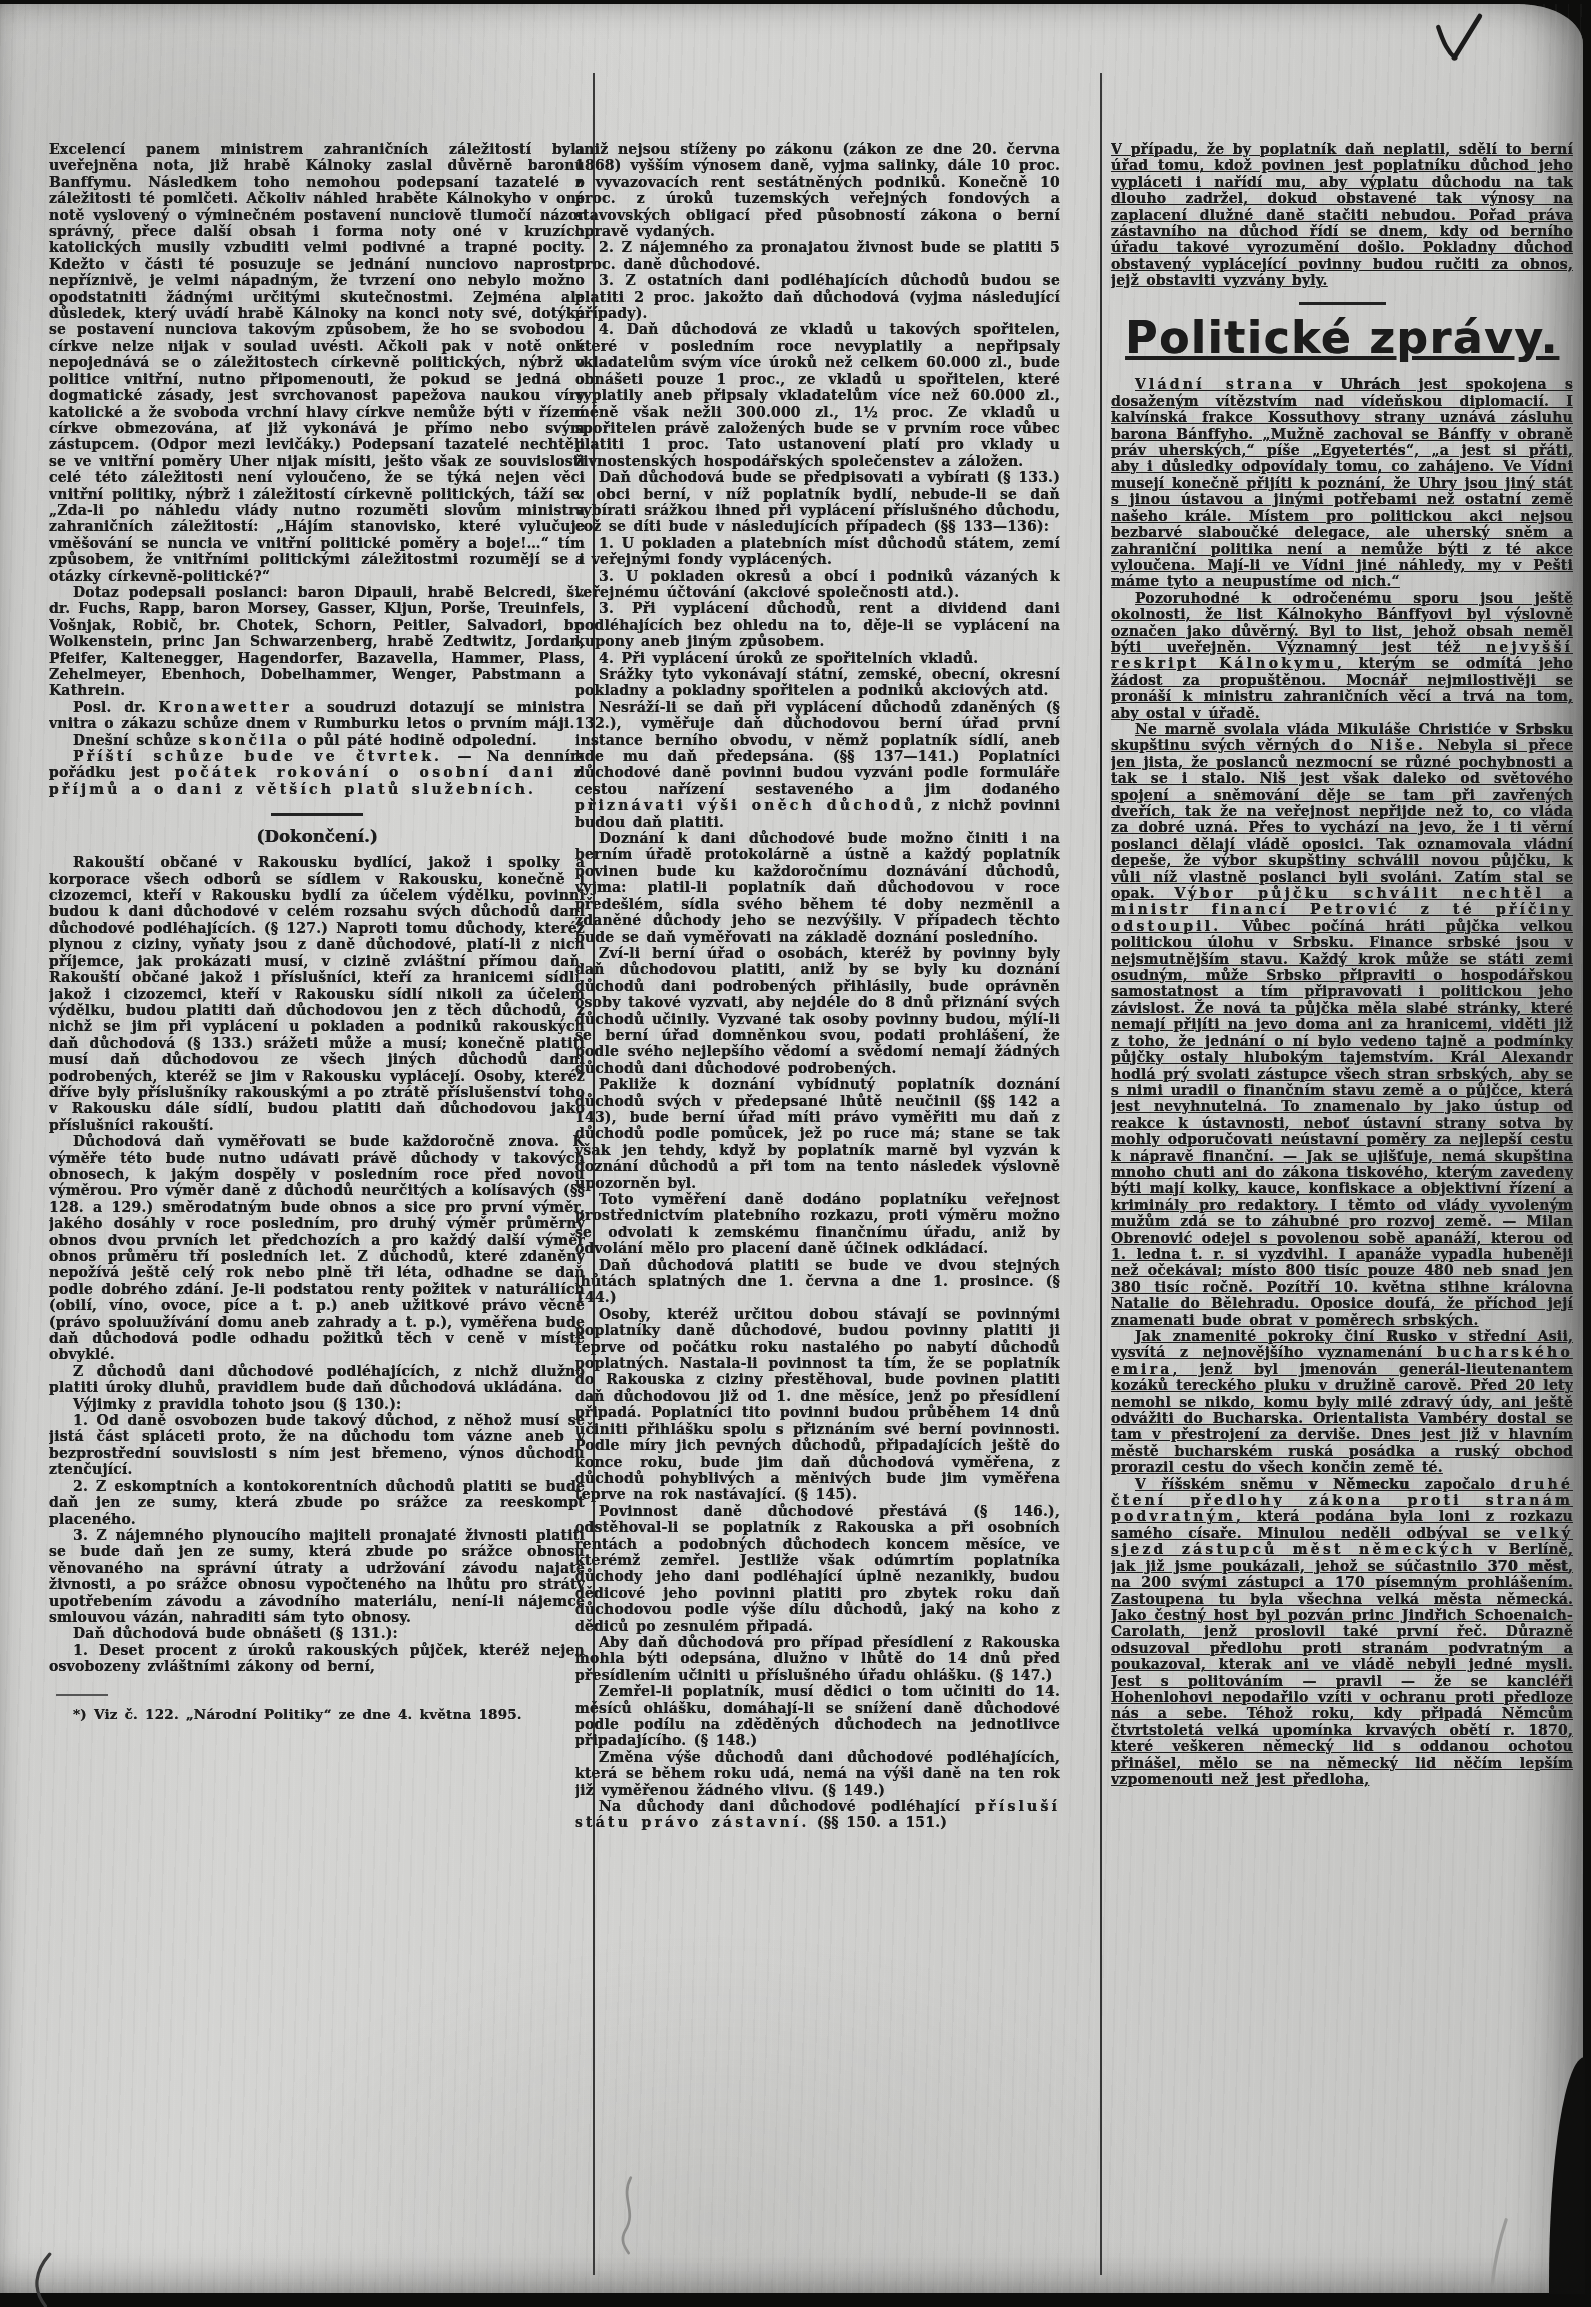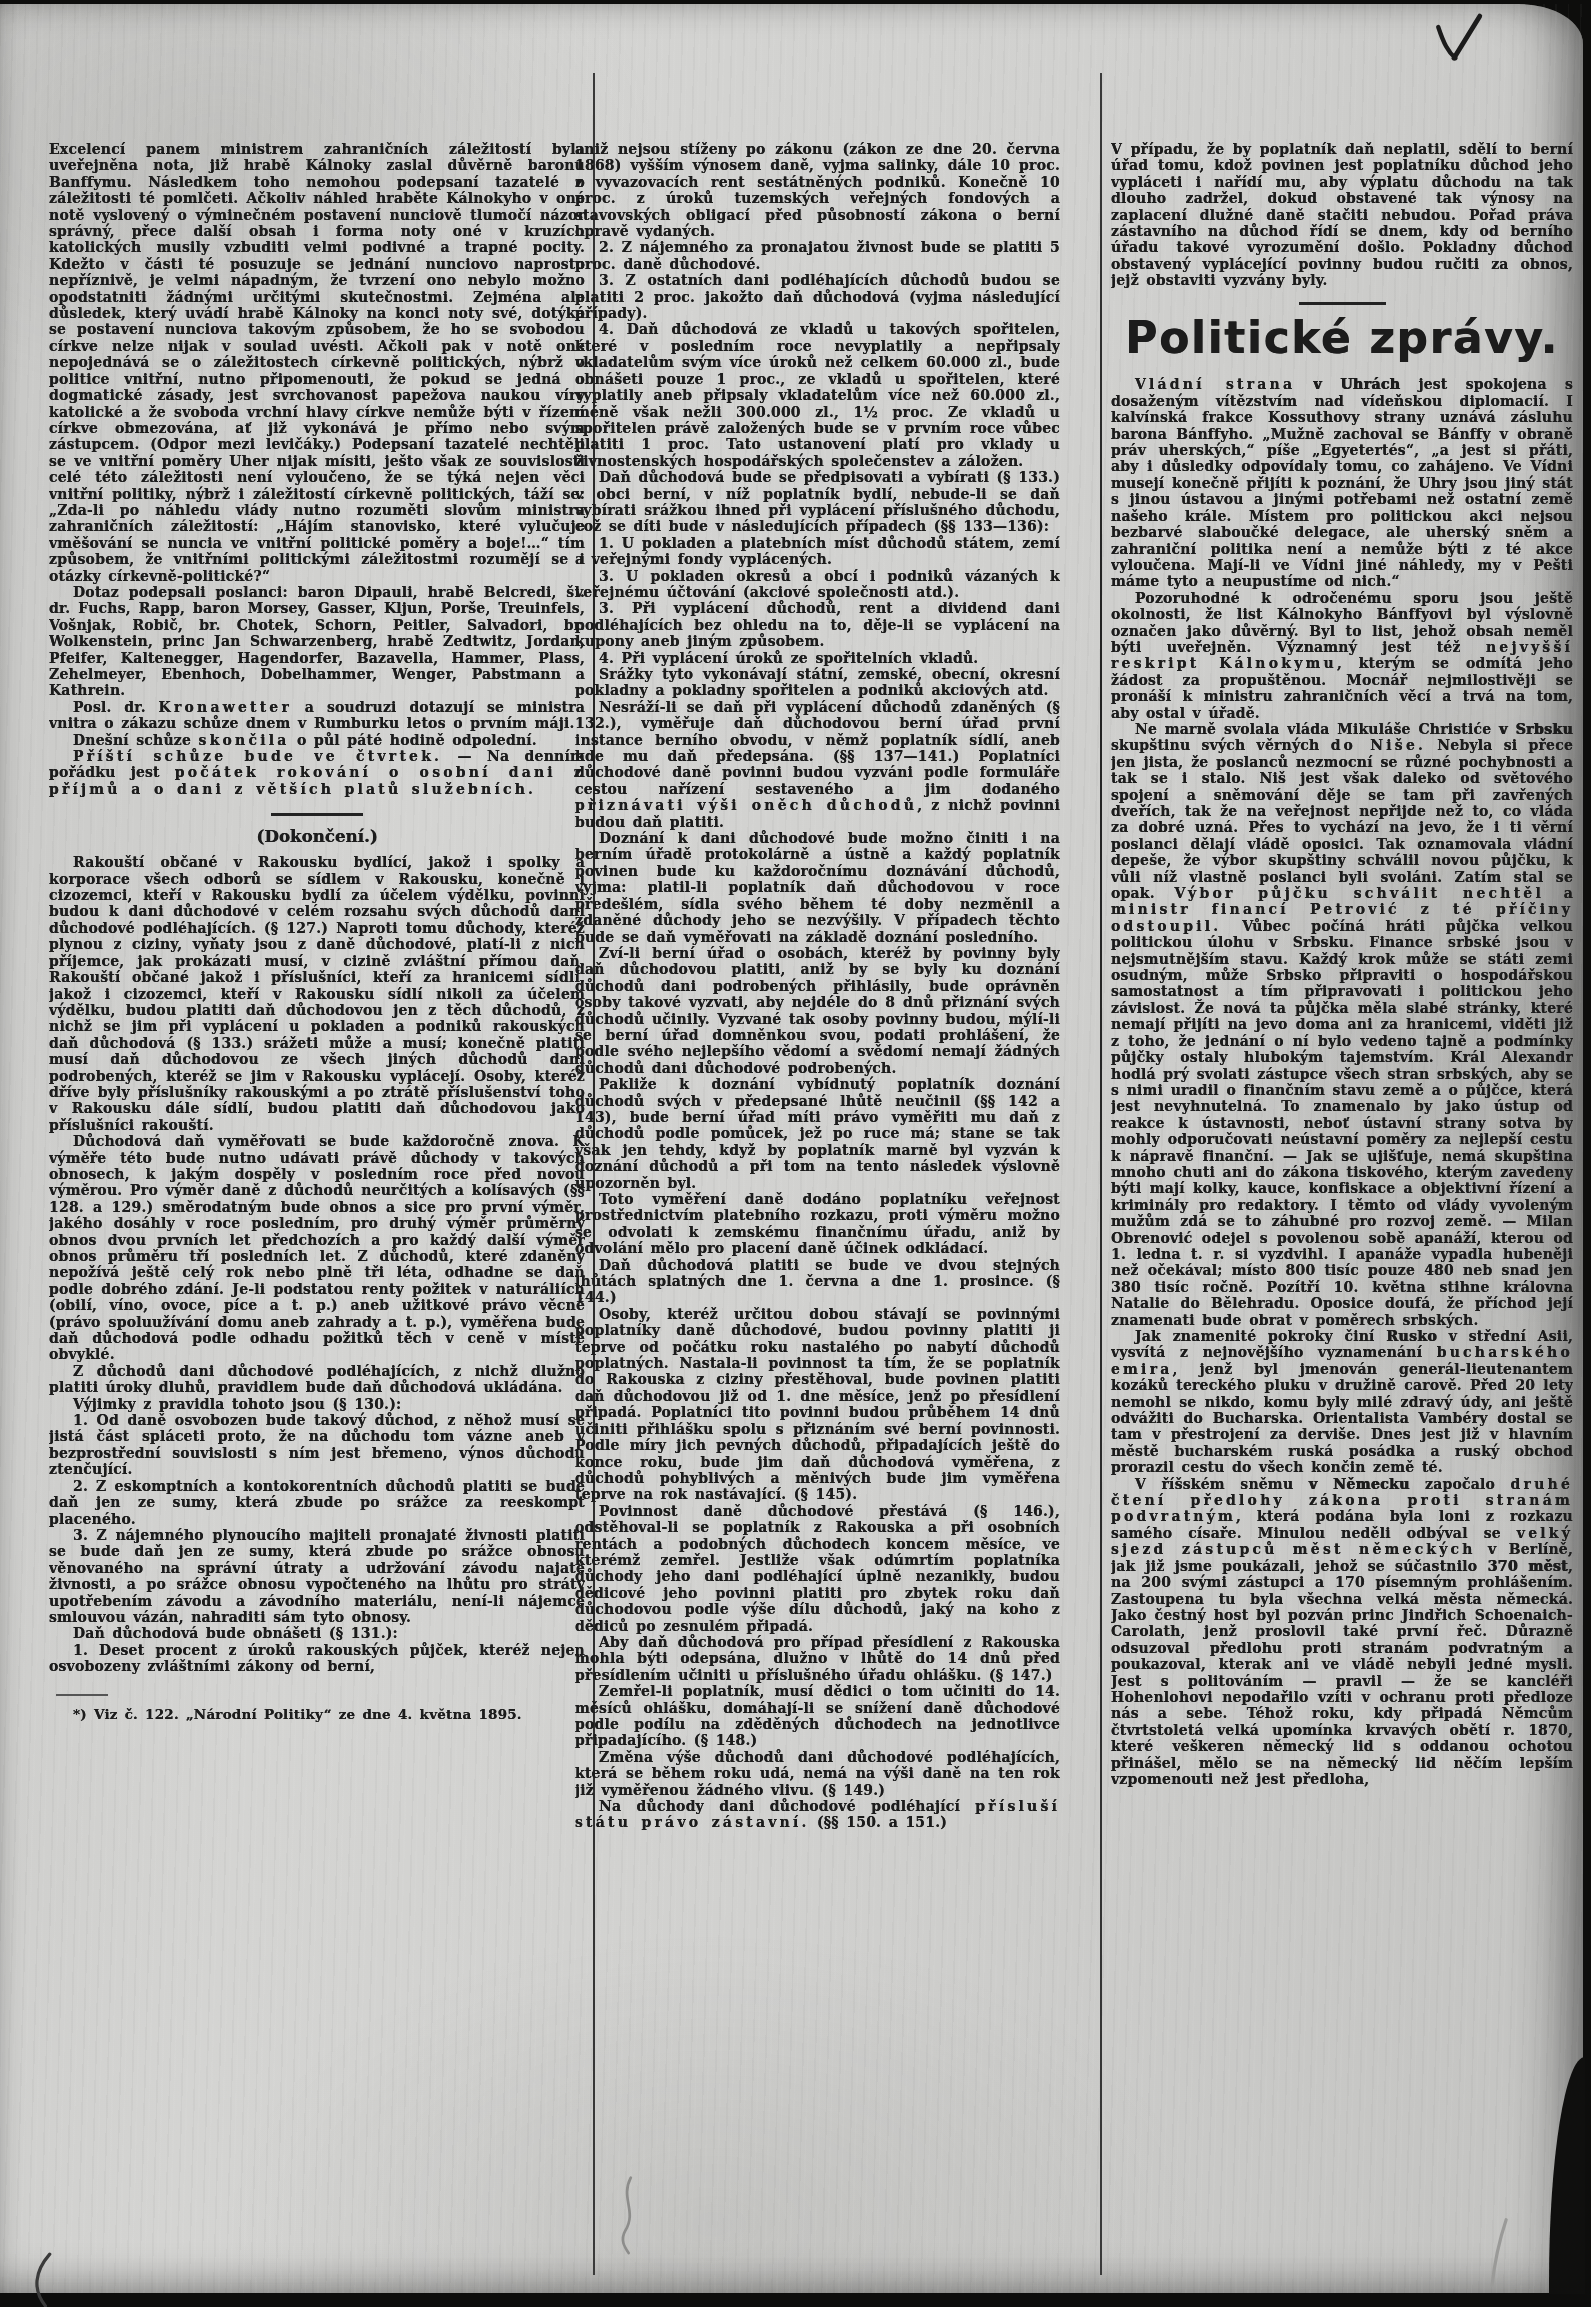--- a/index.html
+++ b/index.html
@@ -37,21 +37,21 @@
   .sheet{position:absolute;inset:0;filter:blur(0.2px);}
   .vrule{
     position:absolute;top:73px;height:2202px;width:1.6px;
     background:linear-gradient(#3a3a3a,#222 25%,#2d2d2d 70%,#3a3a3a);
   }
   #vrule1{left:593px;}
   #vrule2{left:1100px;}
   .col{position:absolute;top:141px;overflow:hidden;color:#1c1c1c;}
   #col-left{left:49px;width:536px;height:2143px;}
   #col-middle{left:575px;width:485px;height:2143px;}
-  #col-right{left:1111px;width:462px;height:2143px;}
+  #col-right{left:1111px;width:462px;height:2143px;text-decoration:underline;}
   .bp{
     margin:0;
     font:700 14px/16.4px "DejaVu Serif", serif;
     text-align:justify;
     text-indent:24px;
     word-spacing:2.4px;letter-spacing:0.2px;
     text-shadow:0 0 0.4px rgba(22,22,22,.9);
   }
   .noind{text-indent:0;}
   .sp{letter-spacing:3.2px;}

